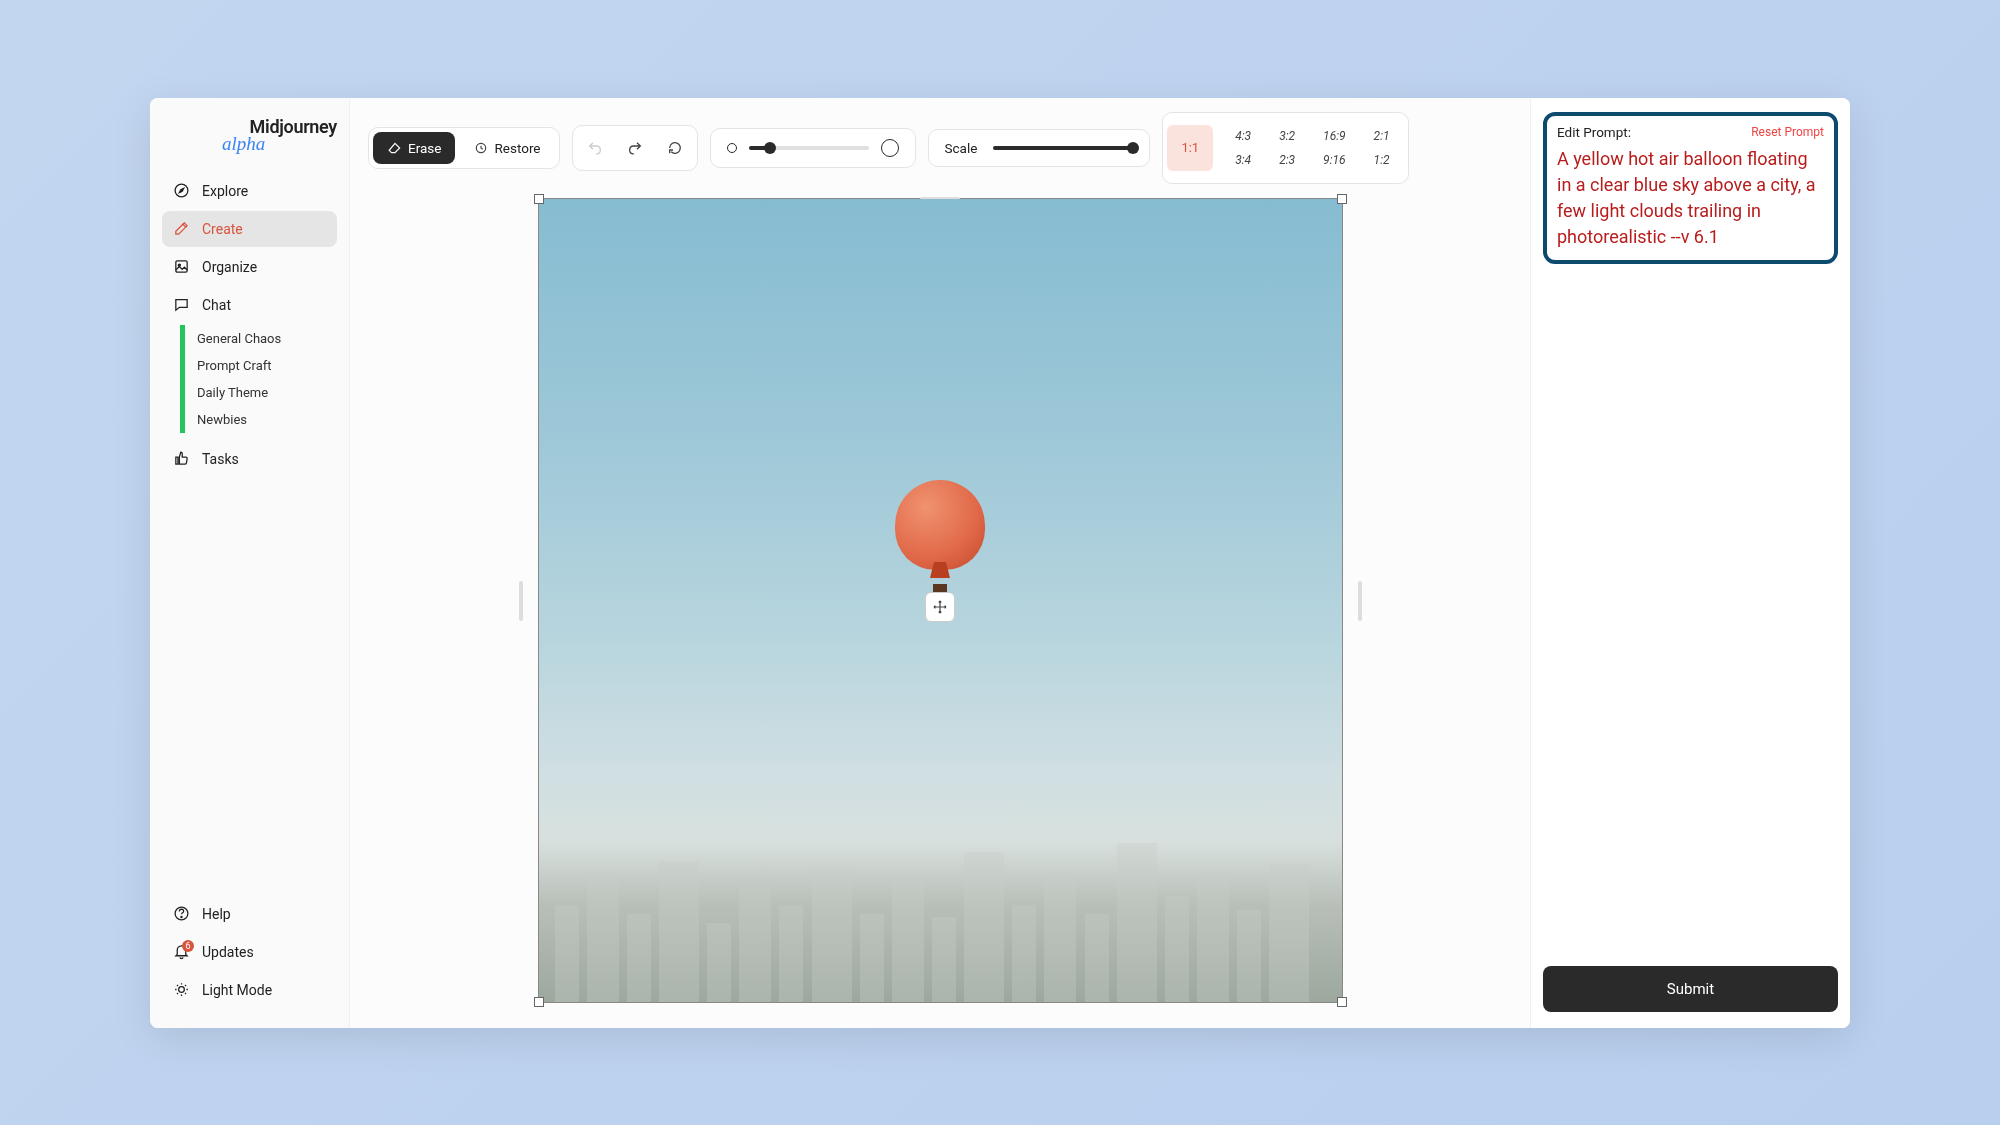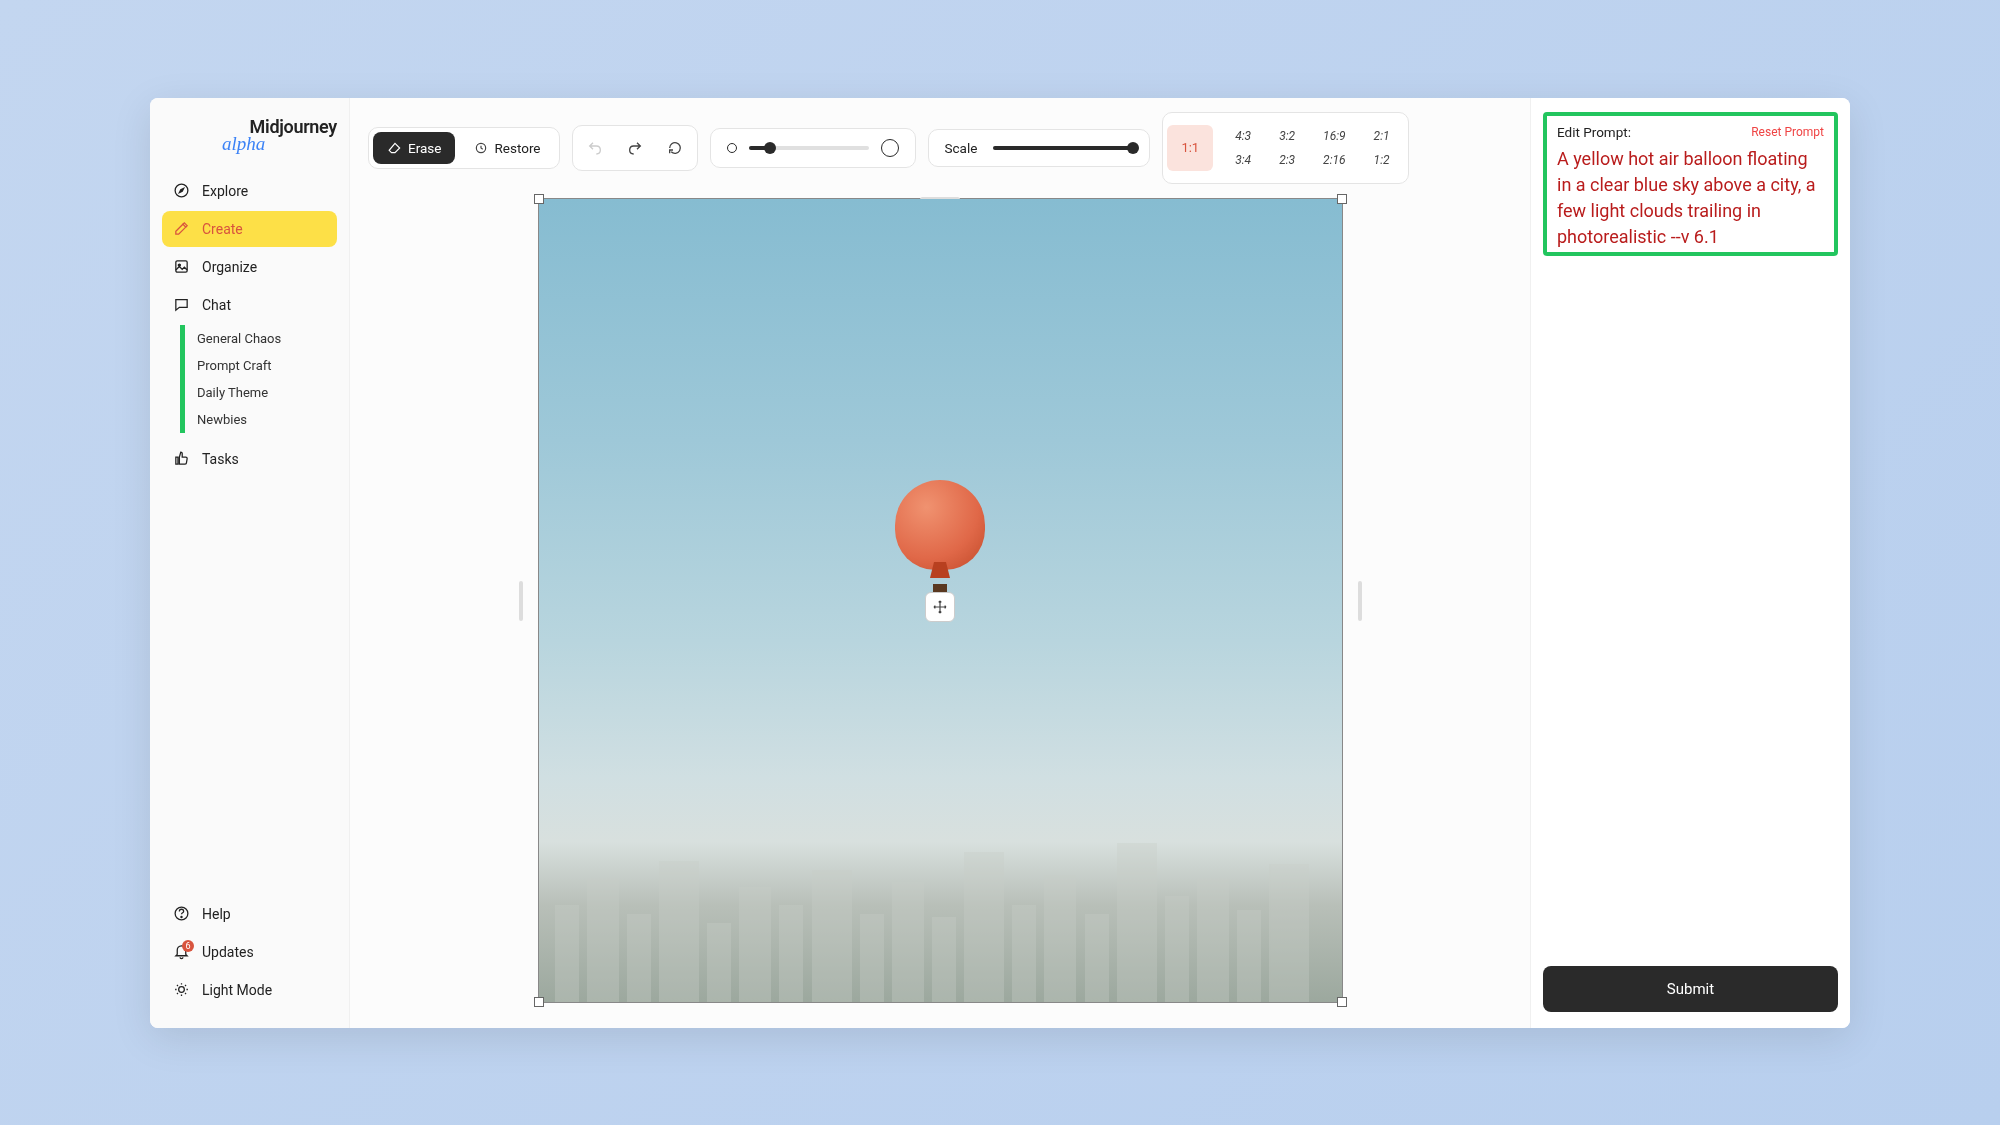--- a/index.html
+++ b/index.html
@@ -32,21 +32,21 @@
 }
 .logo { margin-bottom: 18px; padding-left: 4px; }
 .logo-main { font-size: 18px; font-weight: 600; color: #222; letter-spacing: -0.3px; text-align: right; }
 .logo-sub { font-size: 19px; color: #3b82f6; font-style: italic; font-family: cursive; margin-left: 56px; margin-top: -4px; }
 .nav-item {
   display: flex; align-items: center; gap: 12px;
   padding: 9px 10px; border-radius: 8px;
   font-size: 14px; color: #222; cursor: pointer;
   margin-bottom: 2px;
 }
-.nav-item.active { background: #fde047; color: #d8543e; align-items: center; }
+.nav-item.active { background: #e5e5e5; color: #d8543e; align-items: center; }
 .nav-icon { width: 18px; height: 18px; display:flex; align-items:center; justify-content:center; flex-shrink:0; }
 .sub-list { margin-left: 18px; border-left: 5px solid #22c55e; padding-left: 12px; margin-bottom:8px; }
 .sub-item { font-size: 13px; color: #333; padding: 6px 0; cursor: pointer; }
 .sidebar-spacer { flex: 1; }
 .badge {
   position:absolute; top:-3px; right:-4px; background:#d8543e; color:#fff;
   font-size:9px; width:12px; height:12px; border-radius:50%;
   display:flex; align-items:center; justify-content:center;
 }
 .main { flex:1; display:flex; flex-direction:column; background:#fcfcfc; }
@@ -140,22 +140,22 @@
 .rh-tl { top:-5px; left:-5px; } .rh-tr { top:-5px; right:-5px; }
 .rh-bl { bottom:-5px; left:-5px; } .rh-br { bottom:-5px; right:-5px; }
 .side-handle { position:absolute; background:#ddd; border-radius:2px; width:4px; height:40px; }
 .sh-l { left:-20px; top:50%; transform:translateY(-50%);}
 .sh-r { right:-20px; top:50%; transform:translateY(-50%);}
 .right-panel {
   width:320px; background:#fff; border-left:1px solid #f0f0f0;
   display:flex; flex-direction:column; padding:14px 12px 16px;
 }
 .prompt-box {
-  border:4px solid #22c55e; border-radius:4px;
-  padding:8px 10px 2px;
+  border:4px solid #0c4a6e; border-radius:12px;
+  padding:8px 10px 10px;
 }
 .prompt-header { display:flex; justify-content:space-between; align-items:center; margin-bottom:6px;}
 .prompt-title { font-size:13.5px; color:#222; }
 .prompt-reset { font-size:12px; color:#ef4444; cursor:pointer; }
 .prompt-text { font-size:18px; color:#b91c1c; line-height:1.45; }
 .right-spacer { flex:1; }
 .submit-btn {
   background:#2a2a2a; color:#fff; text-align:center;
   padding:14px; border-radius:8px; font-size:15px; cursor:pointer;
 }
@@ -323,21 +323,21 @@
 
       <div class="ratio-group">
         <div class="ratio-current">1:1</div>
         <div class="ratio-grid">
           <div class="ratio-btn">4:3</div>
           <div class="ratio-btn">3:2</div>
           <div class="ratio-btn">16:9</div>
           <div class="ratio-btn">2:1</div>
           <div class="ratio-btn">3:4</div>
           <div class="ratio-btn">2:3</div>
-          <div class="ratio-btn">2:16</div>
+          <div class="ratio-btn">9:16</div>
           <div class="ratio-btn">1:2</div>
         </div>
       </div>
 
     </div>
 
     <div class="canvas-area">
       <div class="canvas-frame">
         <div class="drag-tab"></div>
         <div class="canvas-img">

